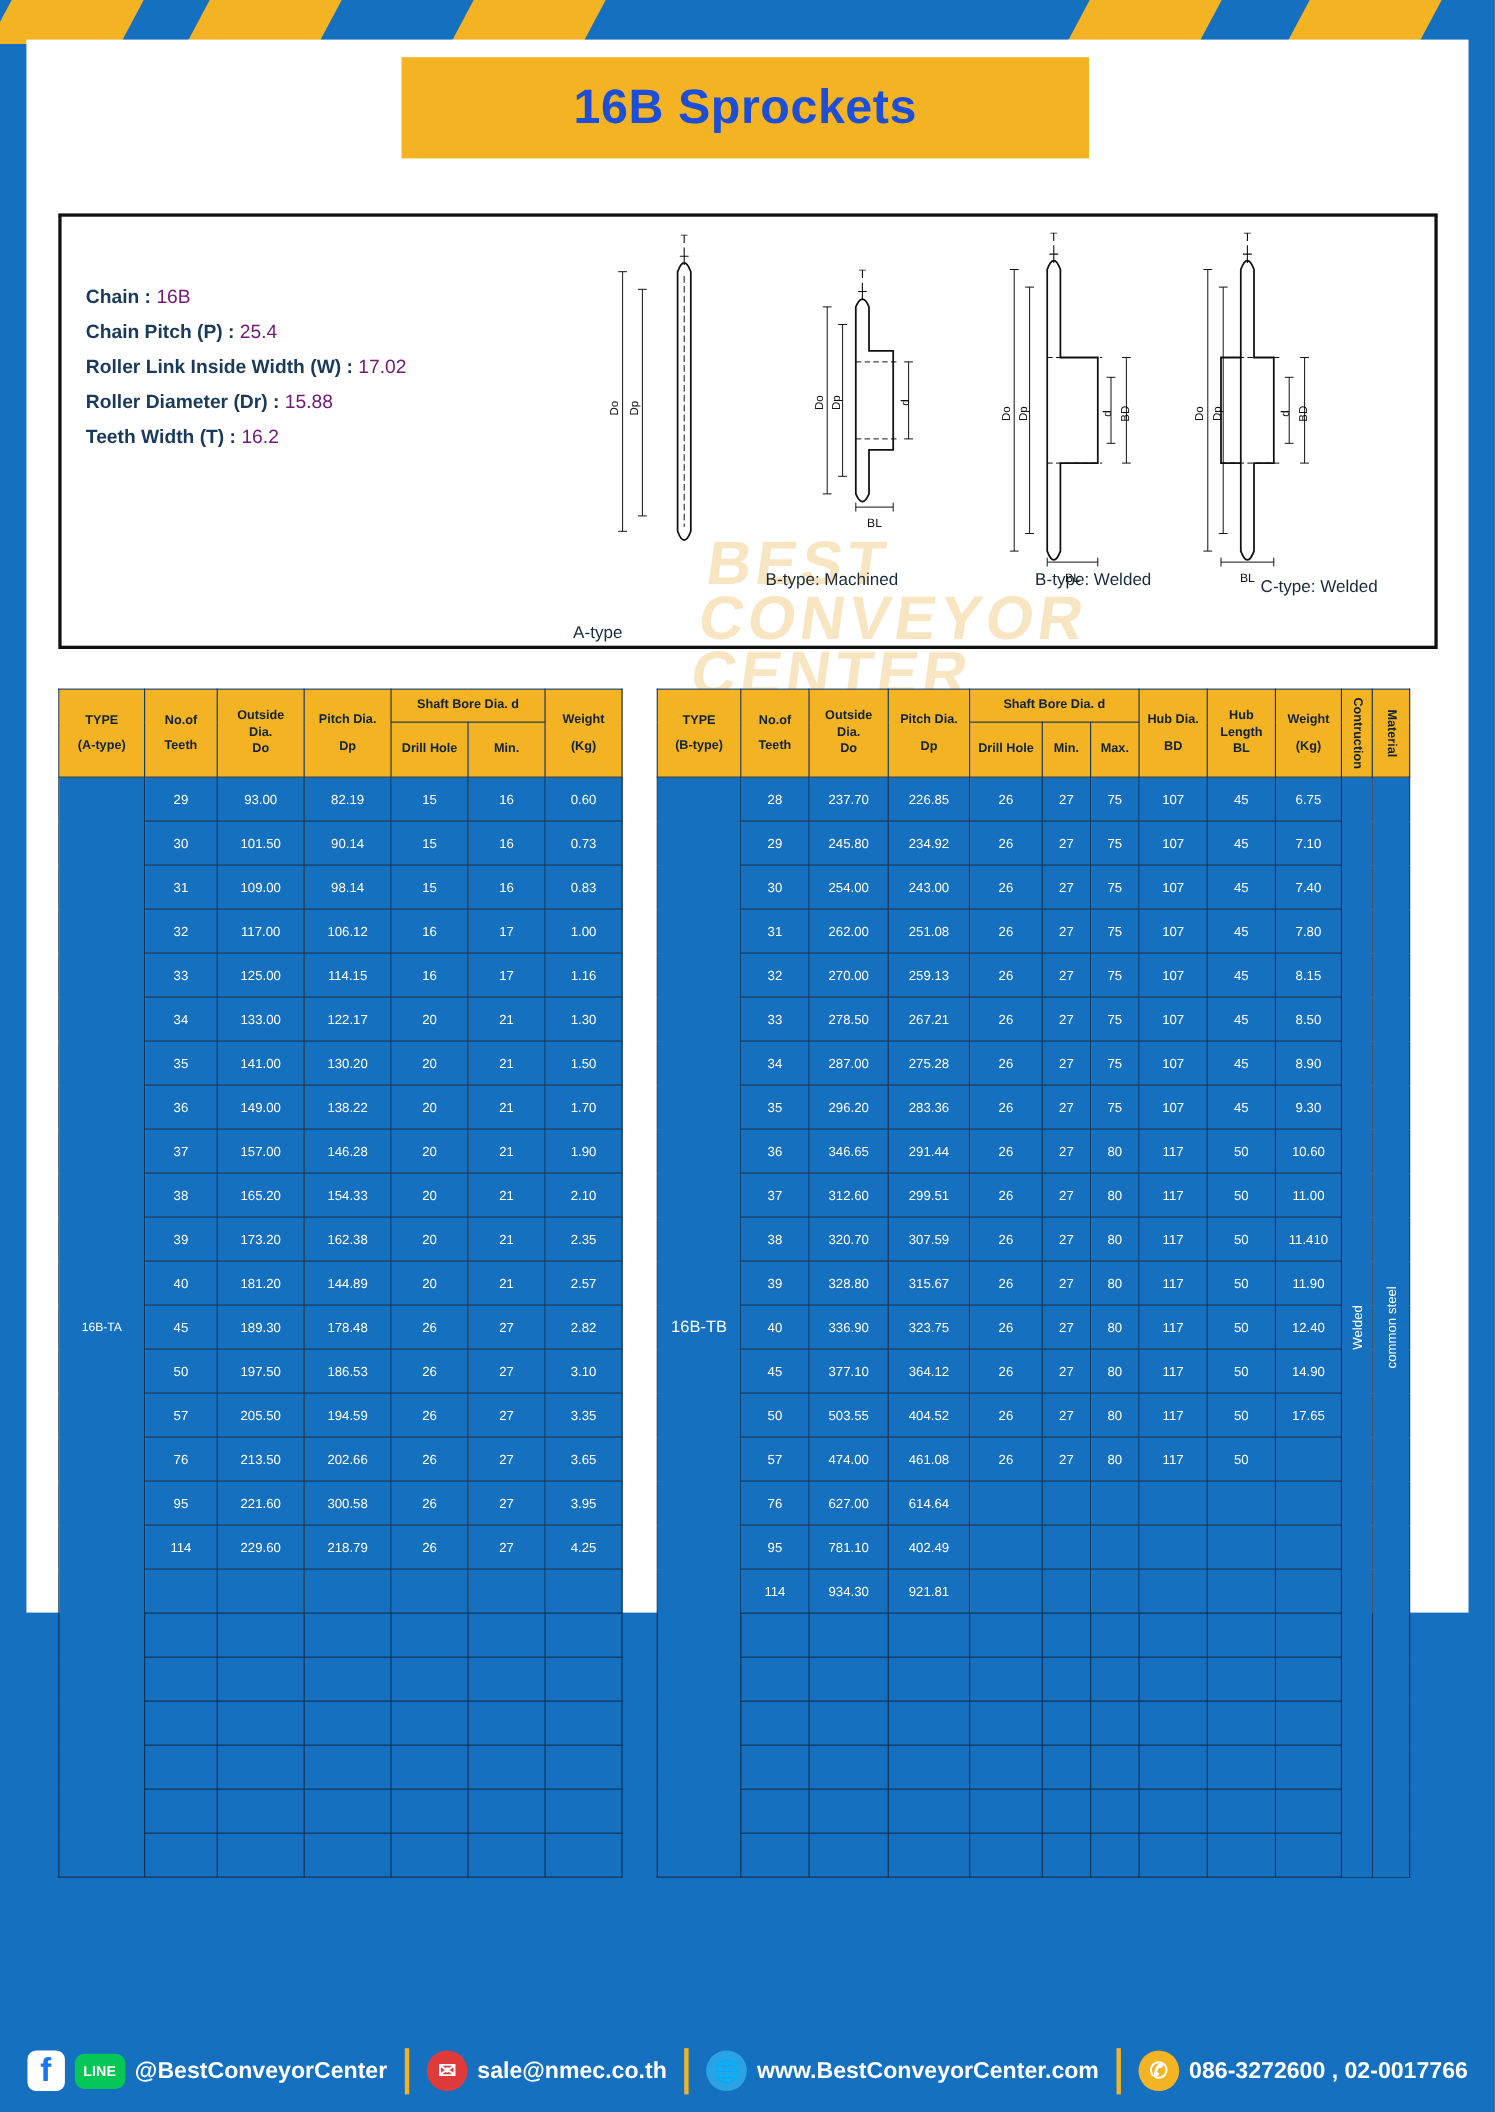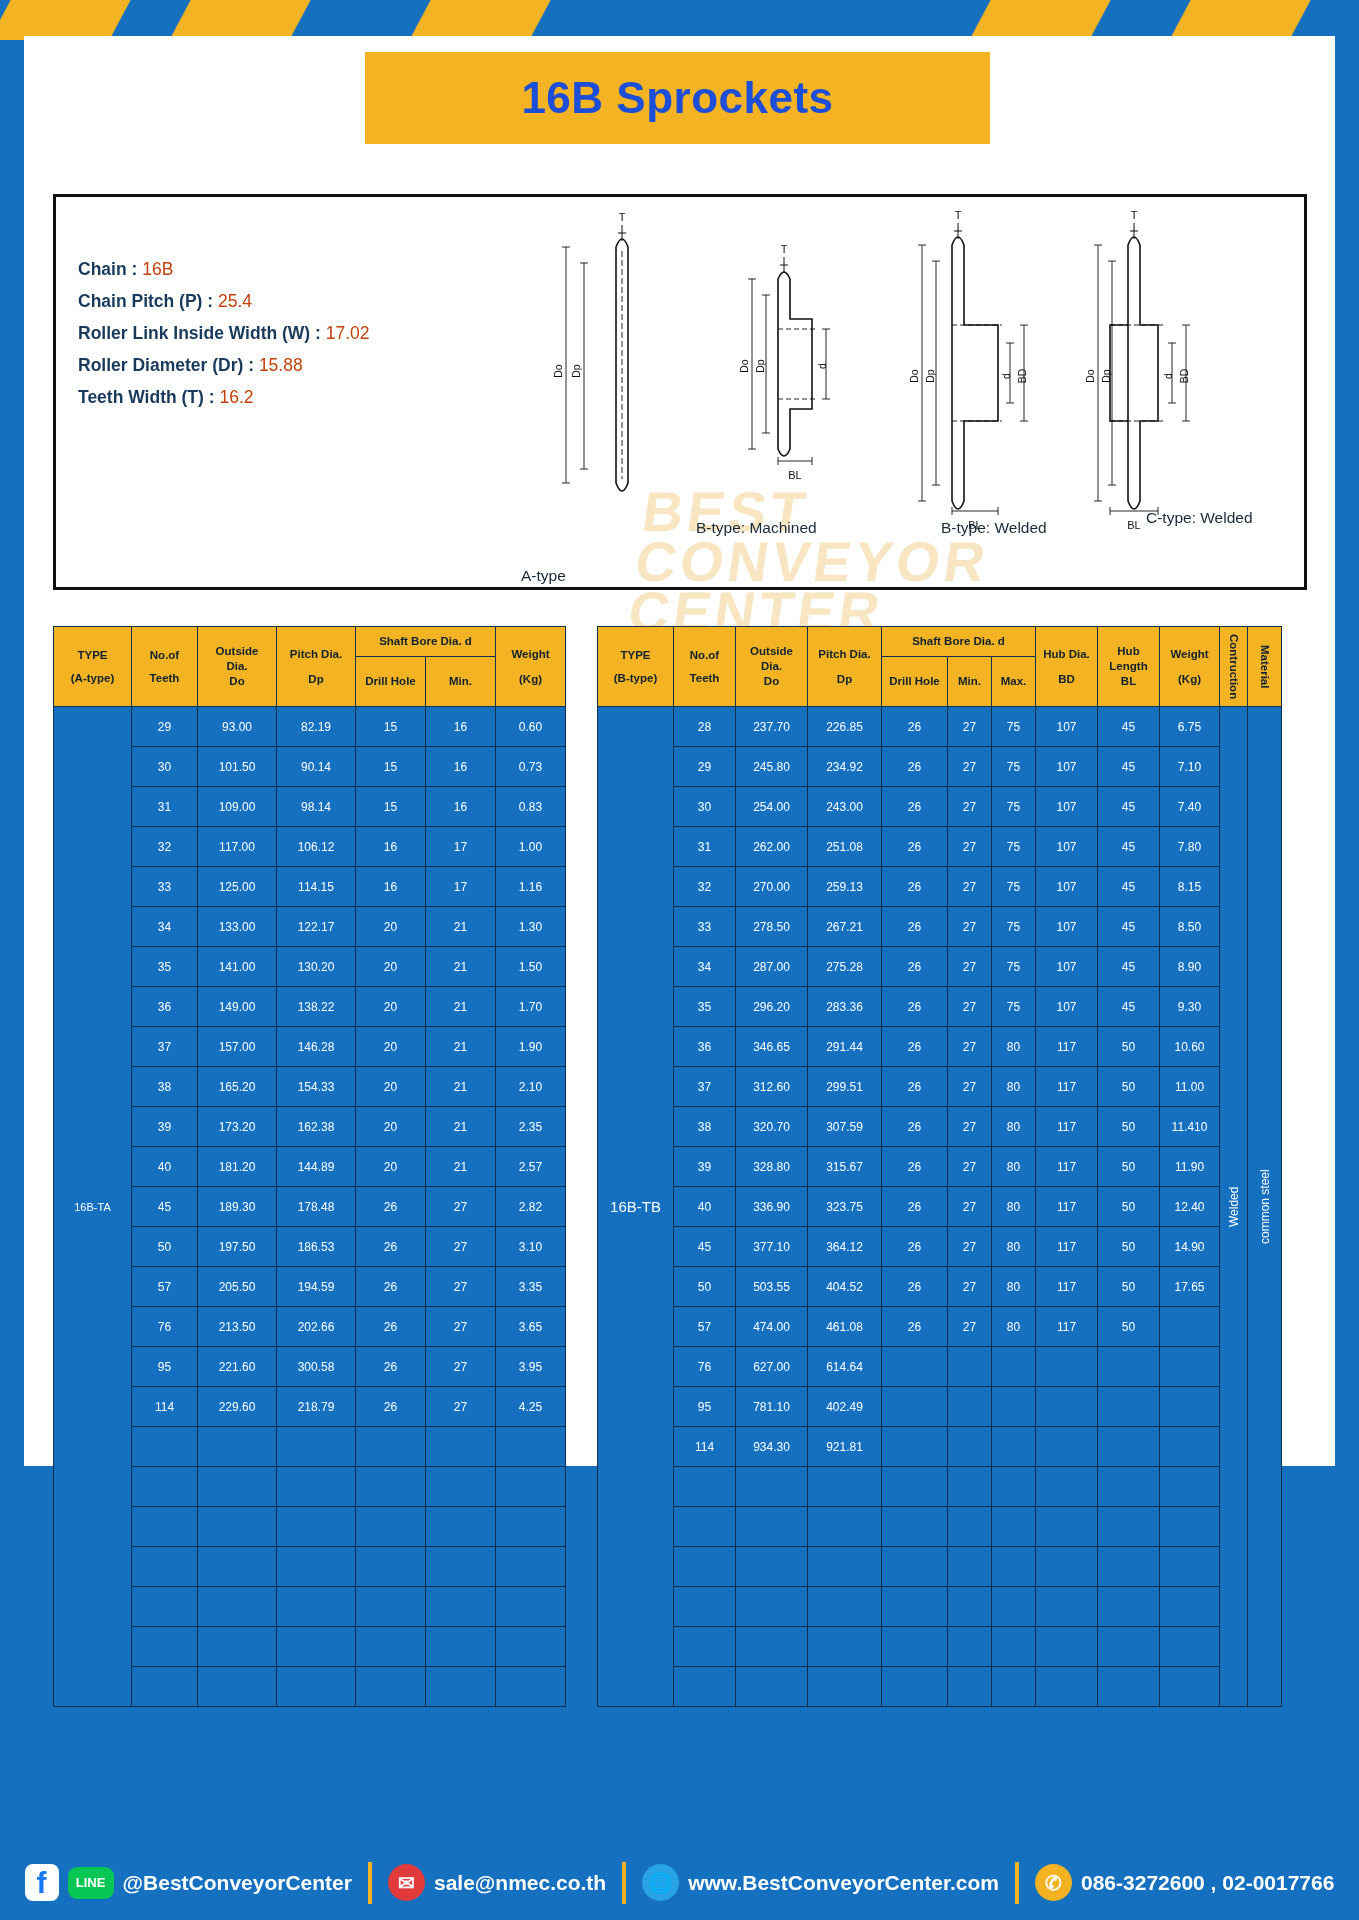--- a/index.html
+++ b/index.html
@@ -25,21 +25,21 @@
   }
   .title-band h1 {
     margin:0; font-size:44px; font-weight:bold; color:#1d4ed8; letter-spacing:0.5px;
   }
   
   .spec-box {
     position:absolute; left:53px; top:194px; width:1254px; height:396px;
     border:3px solid #111; background:#fff;
   }
   .spec-text { position:absolute; left:22px; top:56px; color:#1a3a5c; font-size:17.5px; font-weight:bold; line-height:32px; }
-  .spec-text .val { font-weight:normal; color:#c2410c; }
+  .spec-text .val { font-weight:normal; color:#701a75; }
   
   .wm {
     position:absolute; left:580px; top:290px; font-size:56px; font-weight:bold;
     color:#f6ddae; opacity:.75; line-height:50px; letter-spacing:4px;
     transform:skewX(-8deg); pointer-events:none; user-select:none;
   }
   .dwg { position:absolute; left:470px; top:14px; width:770px; height:370px; }
   .dwg-cap { position:absolute; font-size:15.5px; color:#1a2a38; }
   
   .tbl-wrap { position:absolute; top:626px; }
@@ -191,21 +191,21 @@
       <line x1="584" y1="114" x2="640" y2="114" stroke-dasharray="5 3" stroke-width="0.9"></line>
       <line x1="584" y1="210" x2="640" y2="210" stroke-dasharray="5 3" stroke-width="0.9"></line>
       <path d="M584 300 L632 300 M584 296 v8 M632 296 v8" stroke-width="0.9"></path>
       <text x="608" y="318" font-size="11" fill="#111" stroke="none" text-anchor="middle">BL</text>
     </g>
   </svg>
 
   <div class="dwg-cap" style="left:465px; top:322px;margin-top:48px;">A-type</div>
   <div class="dwg-cap" style="left:640px; top:322px;">B-type: Machined</div>
   <div class="dwg-cap" style="left:885px; top:322px;">B-type: Welded</div>
-  <div class="dwg-cap" style="left:1090px; top:312px;">C-type: Welded</div>
+  <div class="dwg-cap" style="left:1090px; top:328px;">C-type: Welded</div>
 </div>
 
 <div class="tbl-wrap" style="left:53px;">
 <table class="sp">
   <colgroup>
     <col style="width:78px">
         <col style="width:66px">
         <col style="width:79px">
     <col style="width:79px">
         <col style="width:70px">

